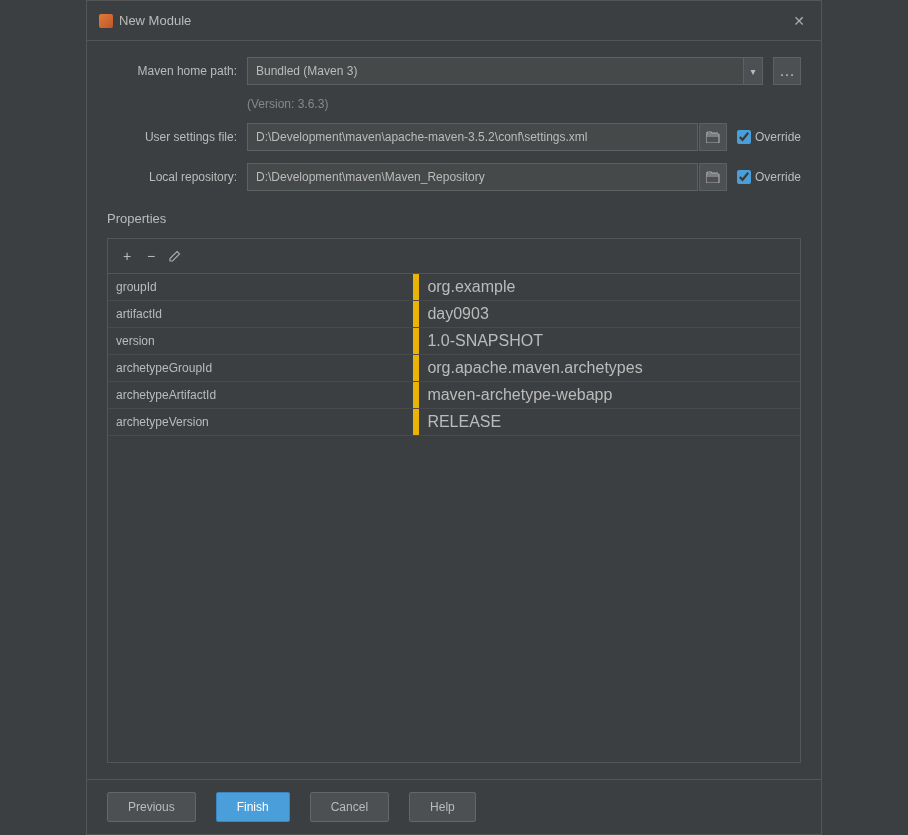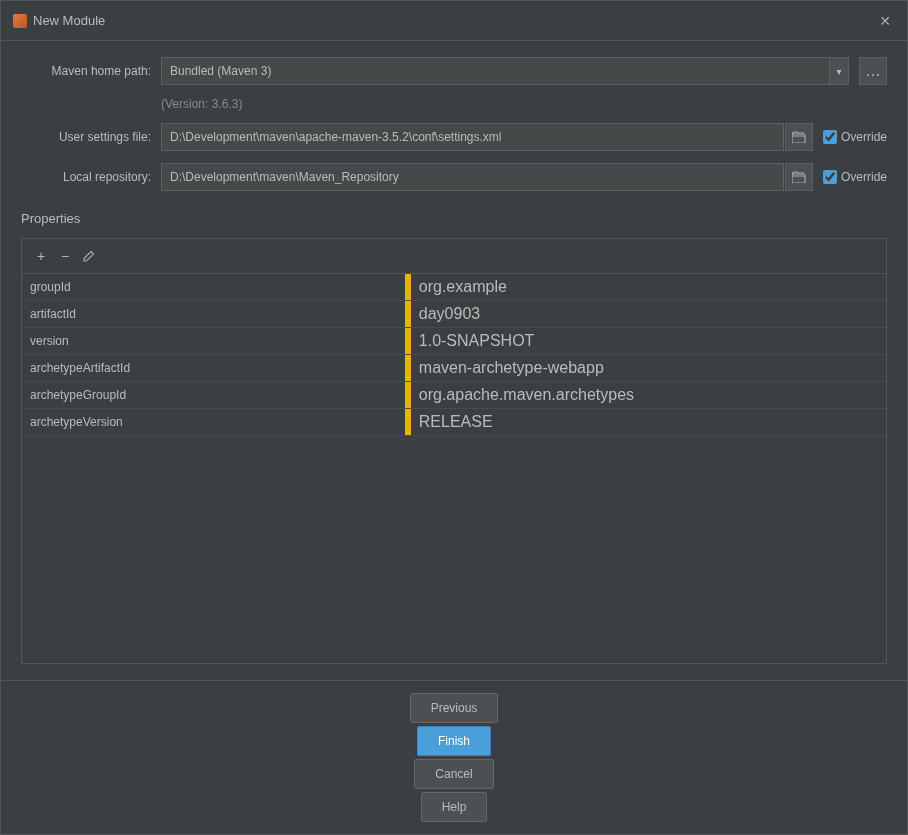--- a/index.html
+++ b/index.html
@@ -12,21 +12,21 @@
     body {
       width: 908px;
       height: 835px;
       background: #3c3f41;
       display: flex;
       align-items: center;
       justify-content: center;
     }
 
     .dialog {
-      width: 908px;
+      width: 736px;
       height: 835px;
       background: #3c3f41;
       display: flex;
       flex-direction: column;
       border: 1px solid #555;
       position: relative;
     }
 
     .title-bar {
       background: #3c3f41;
@@ -210,24 +210,23 @@
       color: #bbb;
       font-size: 16px;
       display: flex;
       align-items: center;
     }
 
     .footer {
       display: flex;
       align-items: center;
       padding: 12px 20px;
-      gap: 3px;
+      gap: 20px;
       border-top: 1px solid #555;
       background: #3c3f41;
-      flex-direction: column;
     }
 
     .footer-btn {
       padding: 6px 20px;
       font-size: 12px;
       cursor: pointer;
       border-radius: 2px;
       height: 30px;
       display: flex;
       align-items: center;
@@ -367,26 +366,26 @@
           </div>
           <div class="prop-row">
             <div class="prop-key">artifactId</div>
             <div class="prop-value">day0903</div>
           </div>
           <div class="prop-row">
             <div class="prop-key">version</div>
             <div class="prop-value">1.0-SNAPSHOT</div>
           </div>
           <div class="prop-row">
+            <div class="prop-key">archetypeGroupId</div>
+            <div class="prop-value">org.apache.maven.archetypes</div>
+          </div>
+          <div class="prop-row">
             <div class="prop-key">archetypeArtifactId</div>
             <div class="prop-value">maven-archetype-webapp</div>
-          </div>
-          <div class="prop-row">
-            <div class="prop-key">archetypeGroupId</div>
-            <div class="prop-value">org.apache.maven.archetypes</div>
           </div>
           <div class="prop-row">
             <div class="prop-key">archetypeVersion</div>
             <div class="prop-value">RELEASE</div>
           </div>
         </div>
     </div>
 
   </div>
 

